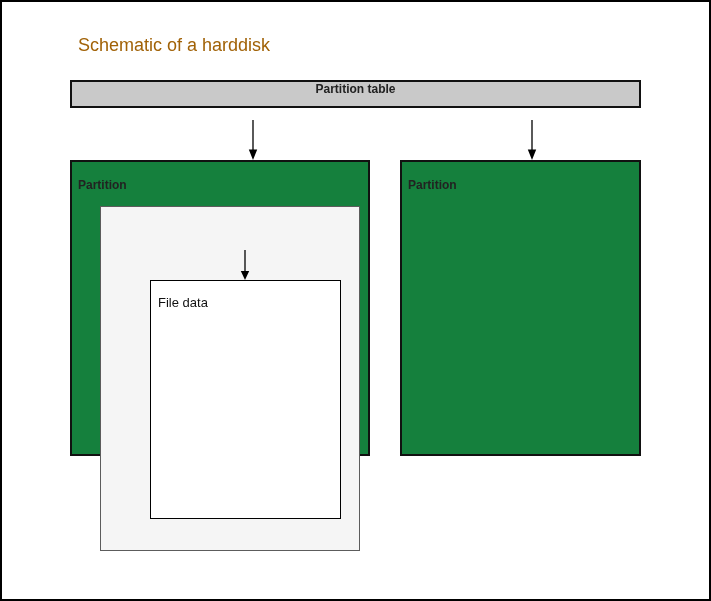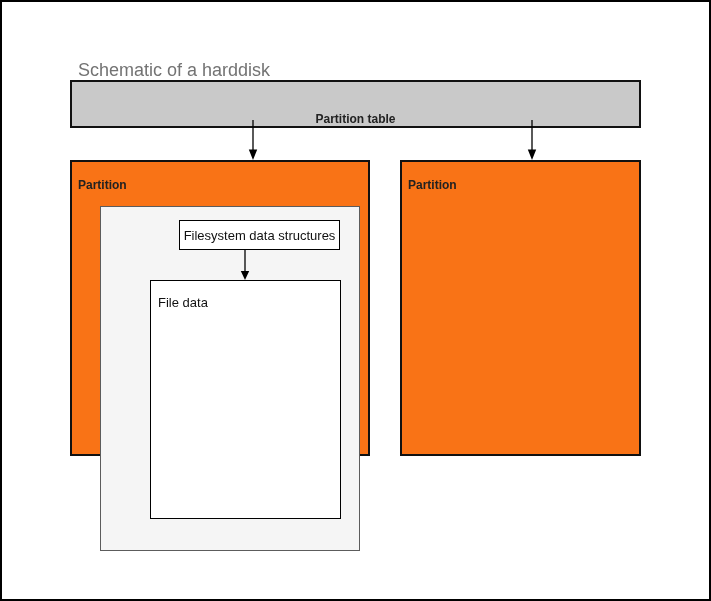--- a/index.html
+++ b/index.html
@@ -15,47 +15,46 @@
     background: #ffffff;
     border: 2px solid #000000;
     overflow: hidden;
   }
   .page-title {
     position: absolute;
     left: 76px;
     top: 33px;
     font-size: 18px;
     font-weight: 400;
-    color: #737373;
+    color: #a16207;
     white-space: nowrap;
-    margin-top: 25px;
   }
   .partition-table {
     position: absolute;
     left: 68px;
     top: 78px;
     width: 571px;
-    height: 48px;
+    height: 28px;
     background: #c9c9c9;
     border: 2px solid #111111;
     display: flex;
-    align-items: flex-end;
+    align-items: flex-start;
     justify-content: center;
   }
   .bold-label {
     font-size: 12px;
     font-weight: 700;
     color: #222222;
     white-space: nowrap;
   }
   .partition {
     position: absolute;
     top: 158px;
     height: 296px;
-    background: #f97316;
+    background: #15803d;
     border: 2px solid #111111;
   }
   .partition.left  { left: 68px;  width: 300px; }
   .partition.right { left: 398px; width: 241px; }
   .partition-label {
     position: absolute;
     left: 6px;
     top: 16px;
   }
   .fs-area {
@@ -125,23 +124,20 @@
   <svg class="arrow" style="left:524px; top:118px;" width="12" height="40" viewBox="0 0 12 40">
     <line x1="6" y1="0" x2="6" y2="31"></line>
     <polygon points="6,40 1.8,29.5 10.2,29.5"></polygon>
   </svg>
 
   <div class="partition left">
     <span class="bold-label partition-label">Partition</span>
 
     <div class="fs-area">
 
-      <div class="white-box fs-structures">
-        <span class="plain-label">Filesystem data structures</span>
-      </div>
 
       <svg class="arrow" style="left:138px; top:43px;" width="12" height="30" viewBox="0 0 12 30">
         <line x1="6" y1="0" x2="6" y2="22"></line>
         <polygon points="6,30 1.8,21 10.2,21"></polygon>
       </svg>
 
       <div class="white-box file-data">
         <span class="plain-label">File data</span>
       </div>
 

